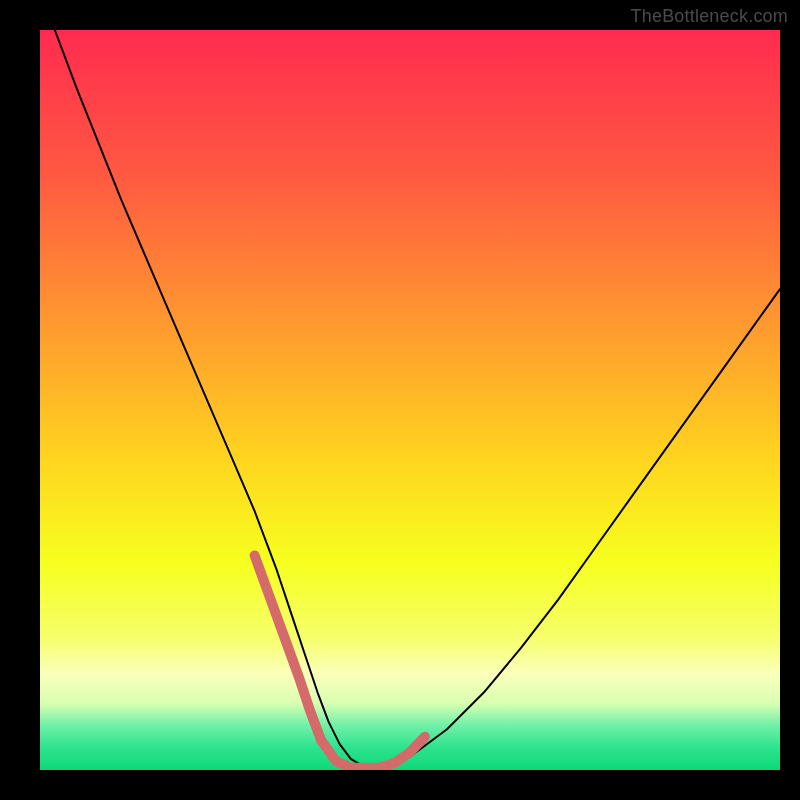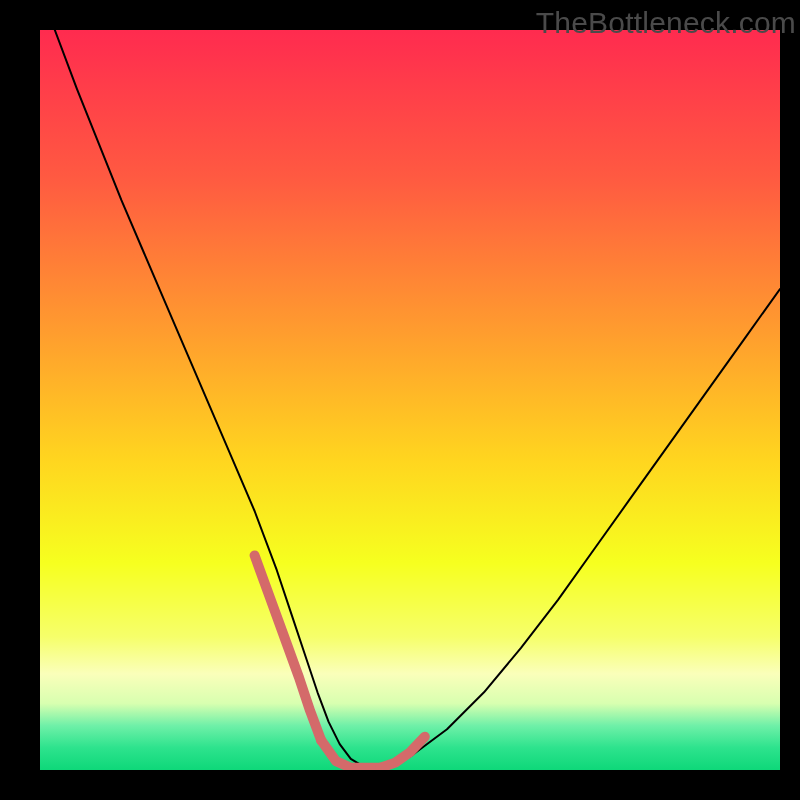--- a/index.html
+++ b/index.html
@@ -30,23 +30,23 @@
   .gradient-bg {
     position: absolute;
     left: 0;
     top: 0;
     width: 100%;
     height: 100%;
   }
   .watermark {
     position: absolute;
     top: 6px;
-    right: 4px;
+    right: 12px;
     color: #4a4a4a;
-    font-size: 30px;
+    font-size: 18px;
     font-weight: 500;
     letter-spacing: 0.2px;
   }
   svg.curves {
     position: absolute;
     left: 0;
     top: 0;
     width: 100%;
     height: 100%;
   }

